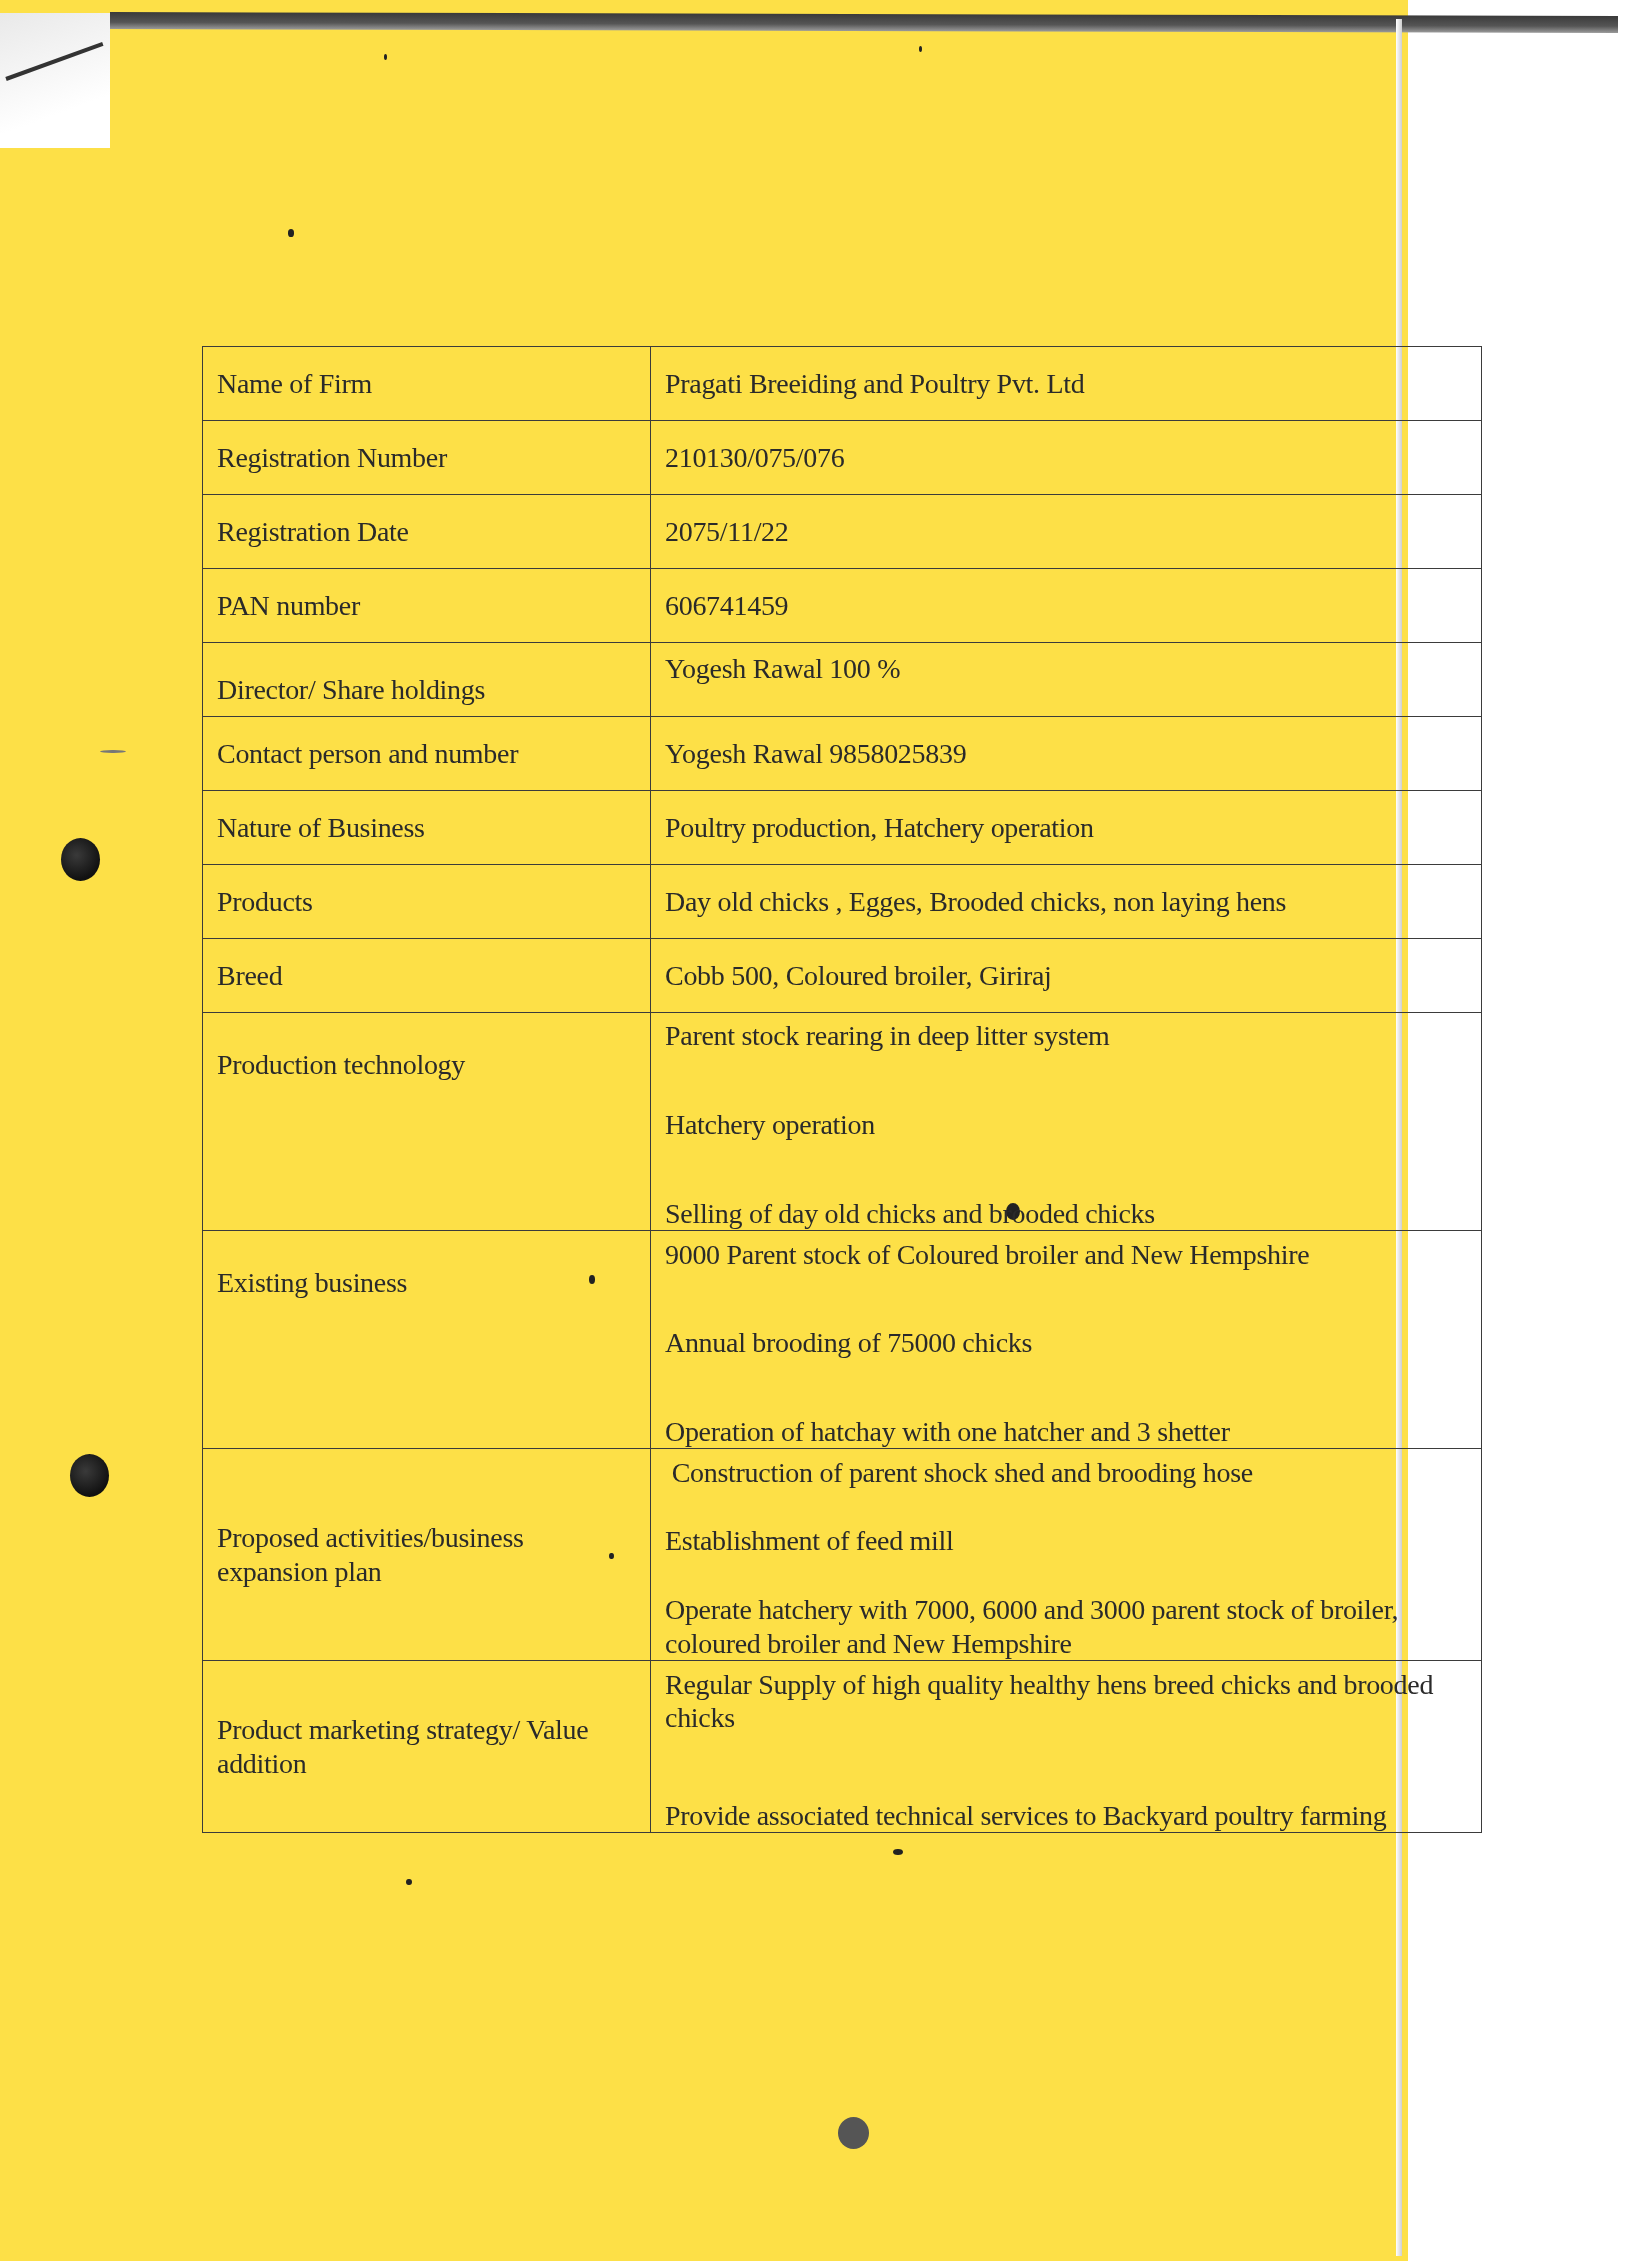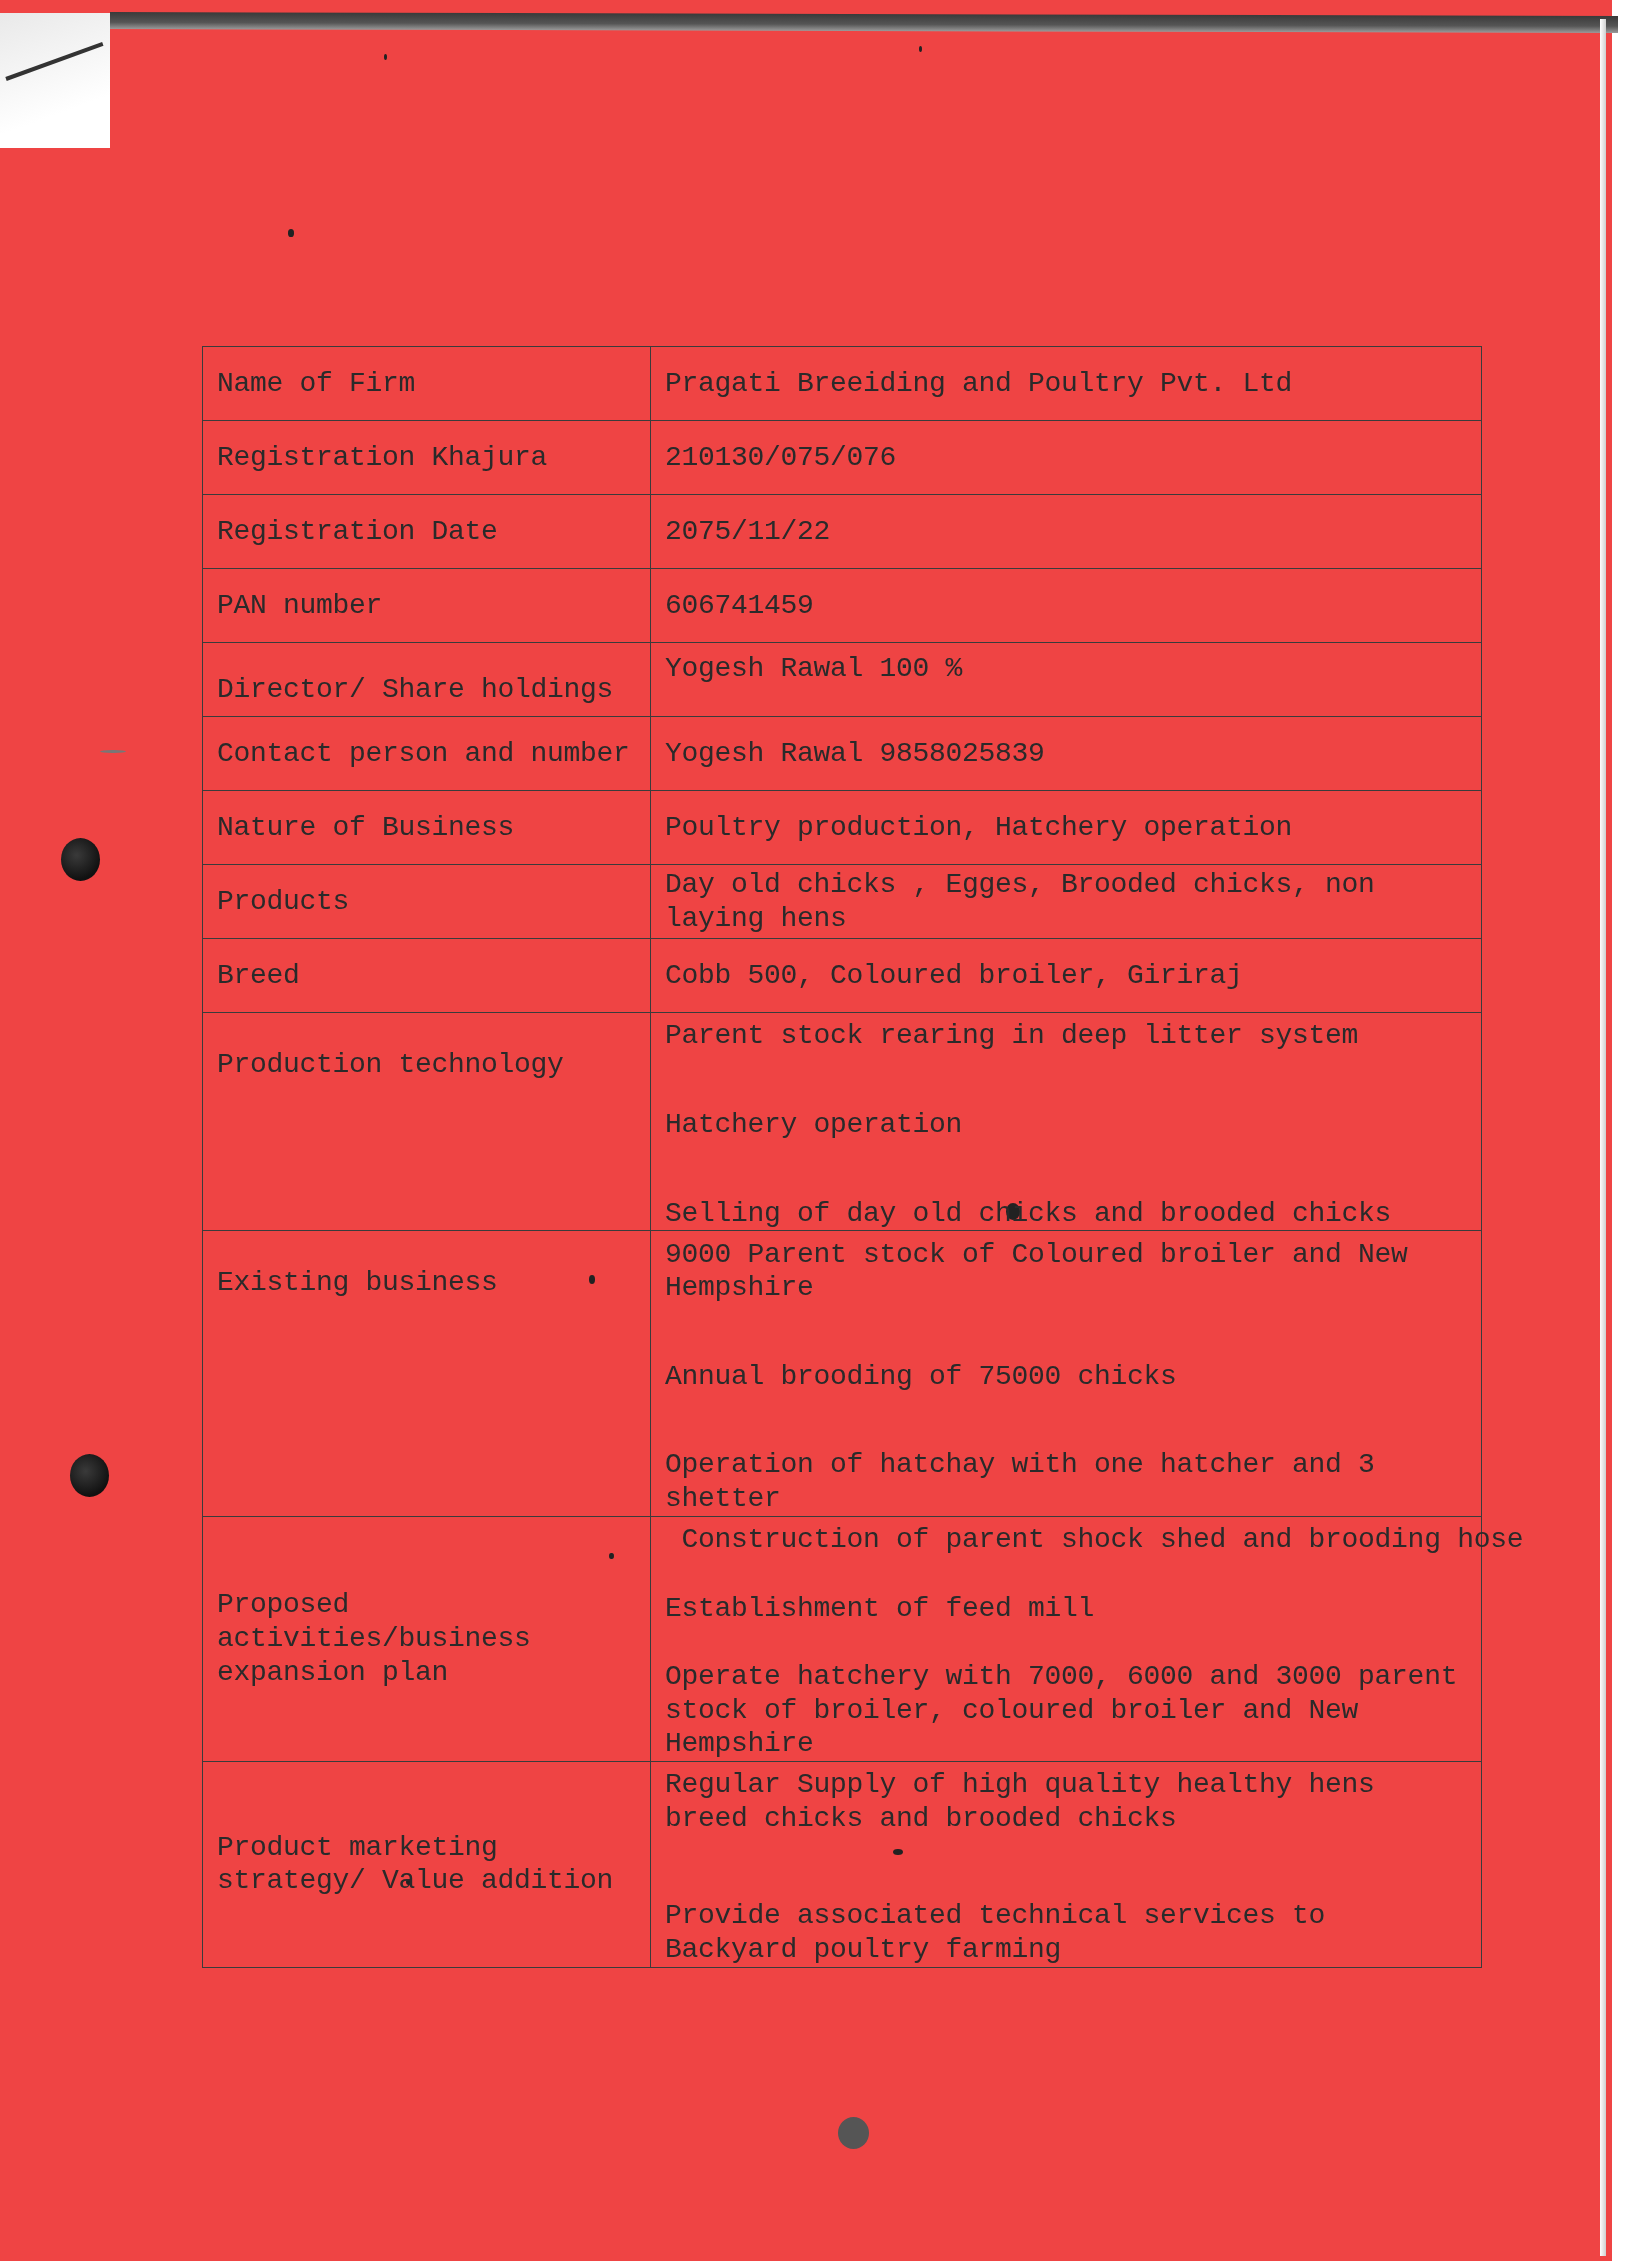--- a/index.html
+++ b/index.html
@@ -11,23 +11,22 @@
     width: 1644px;
     height: 2261px;
     position: relative;
     overflow: hidden;
     font-family: "Liberation Serif", "DejaVu Serif", serif;
     color: #2a2a2a;
   }
   .page {
     position: absolute;
     left: 0; top: 0;
-    width: 1612px; height: 2261px;
-    background: #ef4444;
-    font-family: Liberation Mono, monospace;
+    width: 1408px; height: 2261px;
+    background: #fde047;
   }
   
   .scan-top-edge {
     position: absolute;
     left: 110px; top: 14px;
     width: 1508px; height: 17px;
     background: linear-gradient(#3a3a3a, #555 60%, #9a9a9a);
     transform: skewY(0.15deg);
   }
   .scan-left-fold {
@@ -120,21 +119,21 @@
   <div class="speck" style="left:838px; top:2117px; width:31px; height:32px; background:#555;"></div>
   <div class="speck" style="left:100px; top:750px; width:26px; height:3.2px; background:#777;"></div>
 
   <table class="info-table">
     <tbody>
       <tr class="row-std">
         <td class="label">Name of Firm</td>
         <td class="value">Pragati Breeiding and Poultry  Pvt. Ltd</td>
       </tr>
       <tr class="row-std">
-        <td class="label">Registration Khajura</td>
+        <td class="label">Registration Number</td>
         <td class="value">210130/075/076</td>
       </tr>
       <tr class="row-std">
         <td class="label">Registration Date</td>
         <td class="value">2075/11/22</td>
       </tr>
       <tr class="row-std">
         <td class="label">PAN number</td>
         <td class="value">606741459</td>
       </tr>

